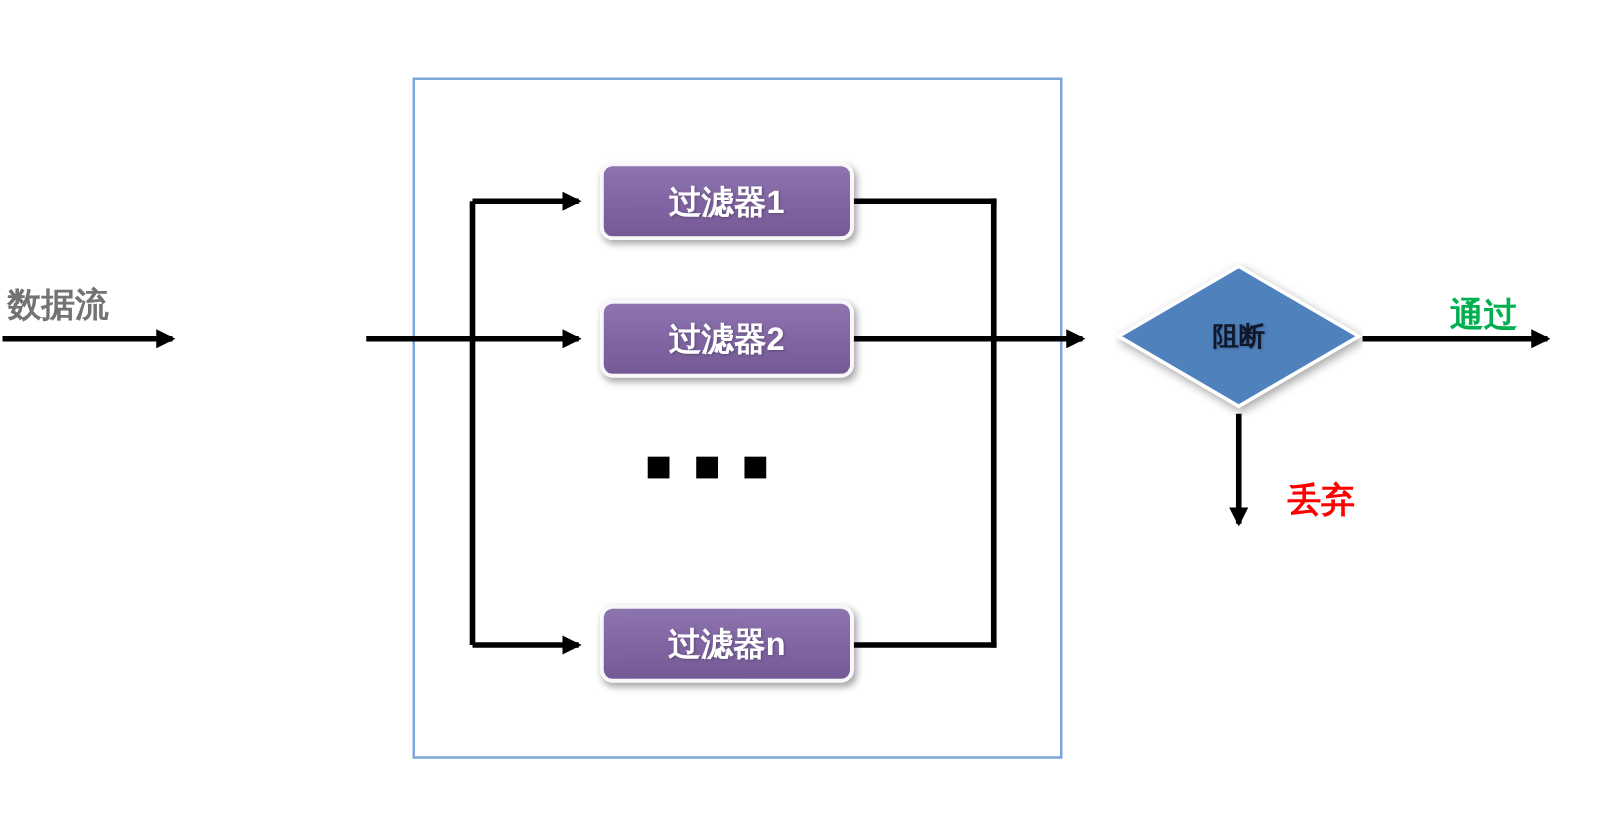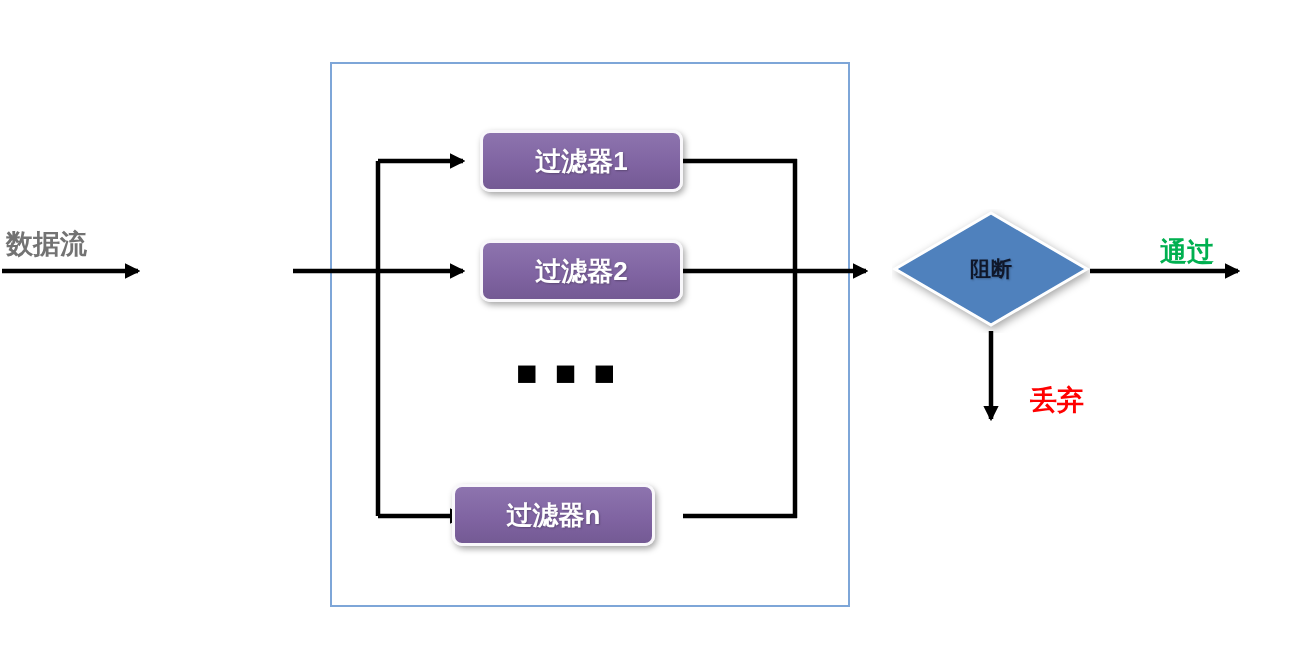--- a/index.html
+++ b/index.html
@@ -26,21 +26,21 @@
   .node-classifier {
     left: 155px; top: 236px; width: 138px; height: 70px;
     background: linear-gradient(180deg, #a6c468 0%, #9BBB59 55%, #8fae4e 100%);
   }
   .node-filter {
     width: 203px; height: 62px;
     background: linear-gradient(180deg, #8d74ae 0%, #8064A2 55%, #745a94 100%);
   }
   .node-filter-1 { left: 480px; top: 130px; }
   .node-filter-2 { left: 480px; top: 240px; }
-  .node-filter-n { left: 452px; top: 484px; }
+  .node-filter-n { left: 480px; top: 484px; }
   .container-box {
     position: absolute; left: 330px; top: 62px; width: 520px; height: 545px;
     border: 2px solid #7EA6D8; background: transparent;
   }
   .ellipsis {
     position: absolute; left: 516px; top: 352px;
     font-size: 36px; font-weight: bold; color: #000; letter-spacing: 17px;
     white-space: nowrap;
   }
   .diamond-wrap {

